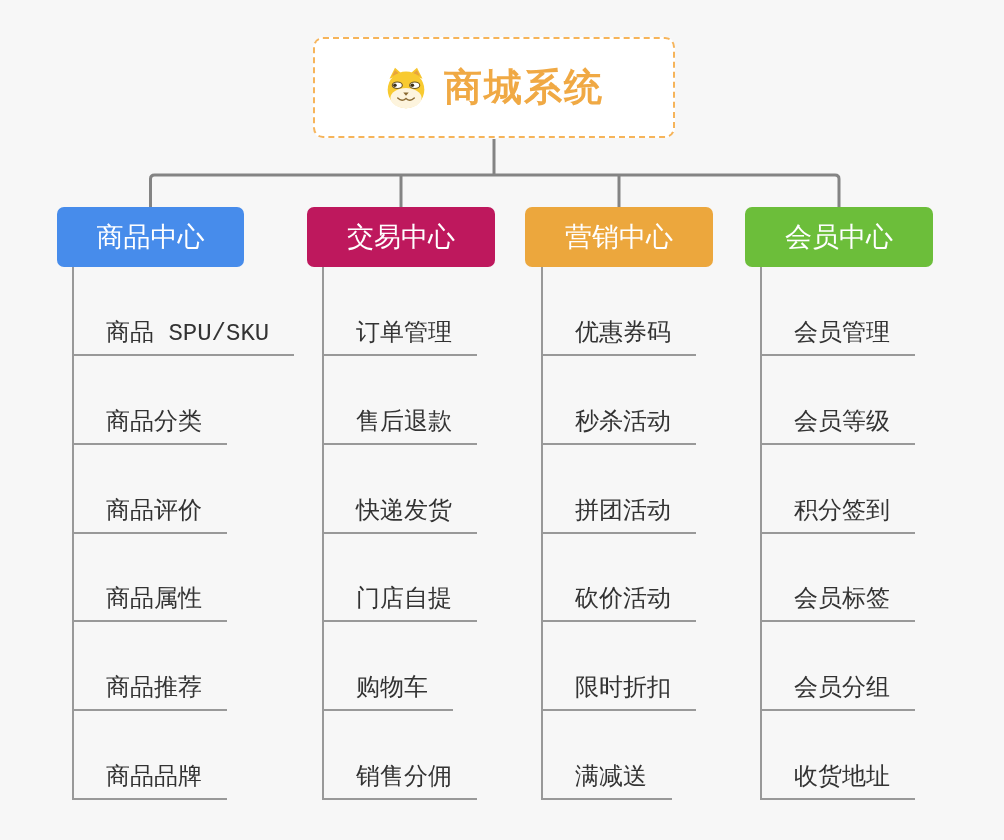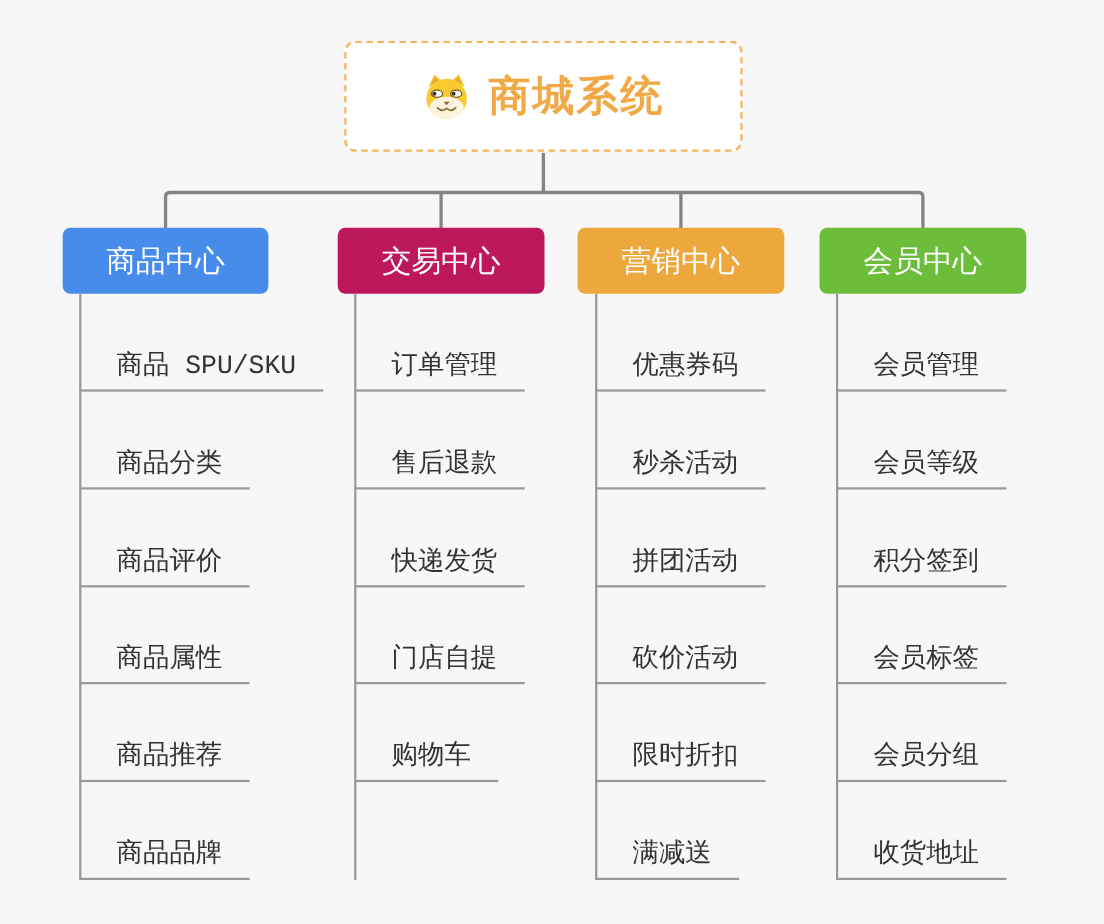--- a/index.html
+++ b/index.html
@@ -82,20 +82,21 @@
   <div class="leaf" style="left:72px;top:498px">商品评价</div>
   <div class="leaf" style="left:72px;top:586px">商品属性</div>
   <div class="leaf" style="left:72px;top:675px">商品推荐</div>
   <div class="leaf" style="left:72px;top:764px">商品品牌</div>
 
   <div class="leaf" style="left:322px;top:320px">订单管理</div>
   <div class="leaf" style="left:322px;top:409px">售后退款</div>
   <div class="leaf" style="left:322px;top:498px">快递发货</div>
   <div class="leaf" style="left:322px;top:586px">门店自提</div>
   <div class="leaf" style="left:322px;top:675px">购物车</div>
+  <div class="leaf" style="left:322px;top:764px">销售分佣</div>
 
   <div class="leaf" style="left:541px;top:320px">优惠券码</div>
   <div class="leaf" style="left:541px;top:409px">秒杀活动</div>
   <div class="leaf" style="left:541px;top:498px">拼团活动</div>
   <div class="leaf" style="left:541px;top:586px">砍价活动</div>
   <div class="leaf" style="left:541px;top:675px">限时折扣</div>
   <div class="leaf" style="left:541px;top:764px">满减送</div>
 
   <div class="leaf" style="left:760px;top:320px">会员管理</div>
   <div class="leaf" style="left:760px;top:409px">会员等级</div>

